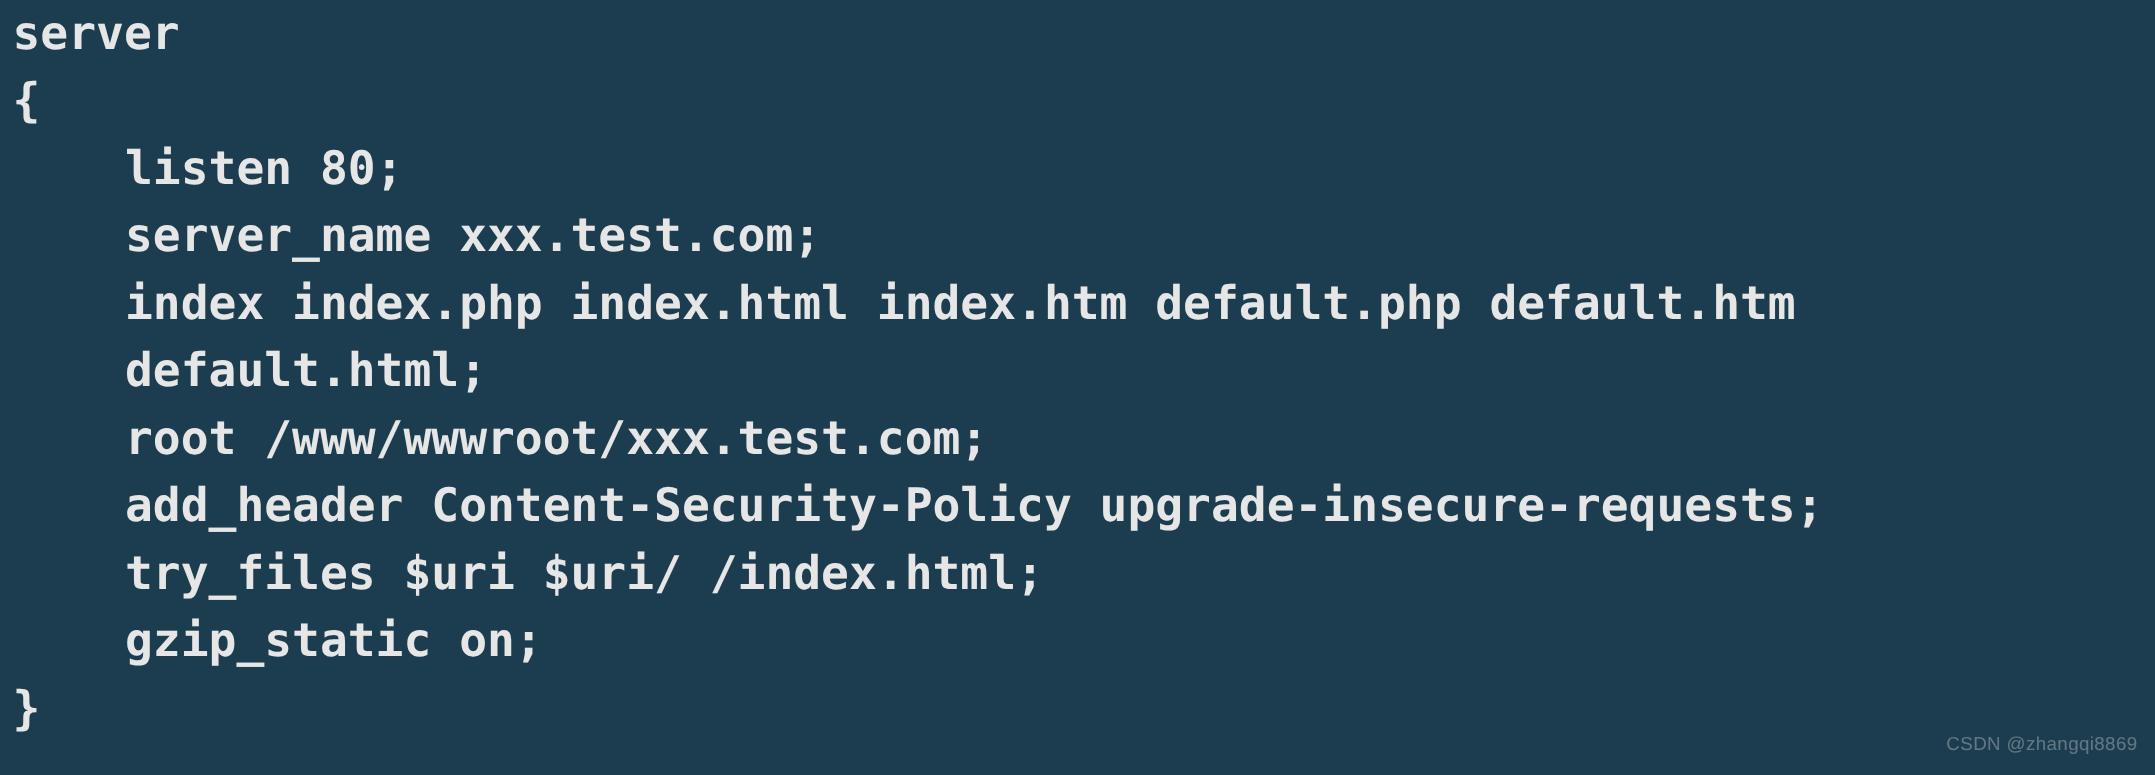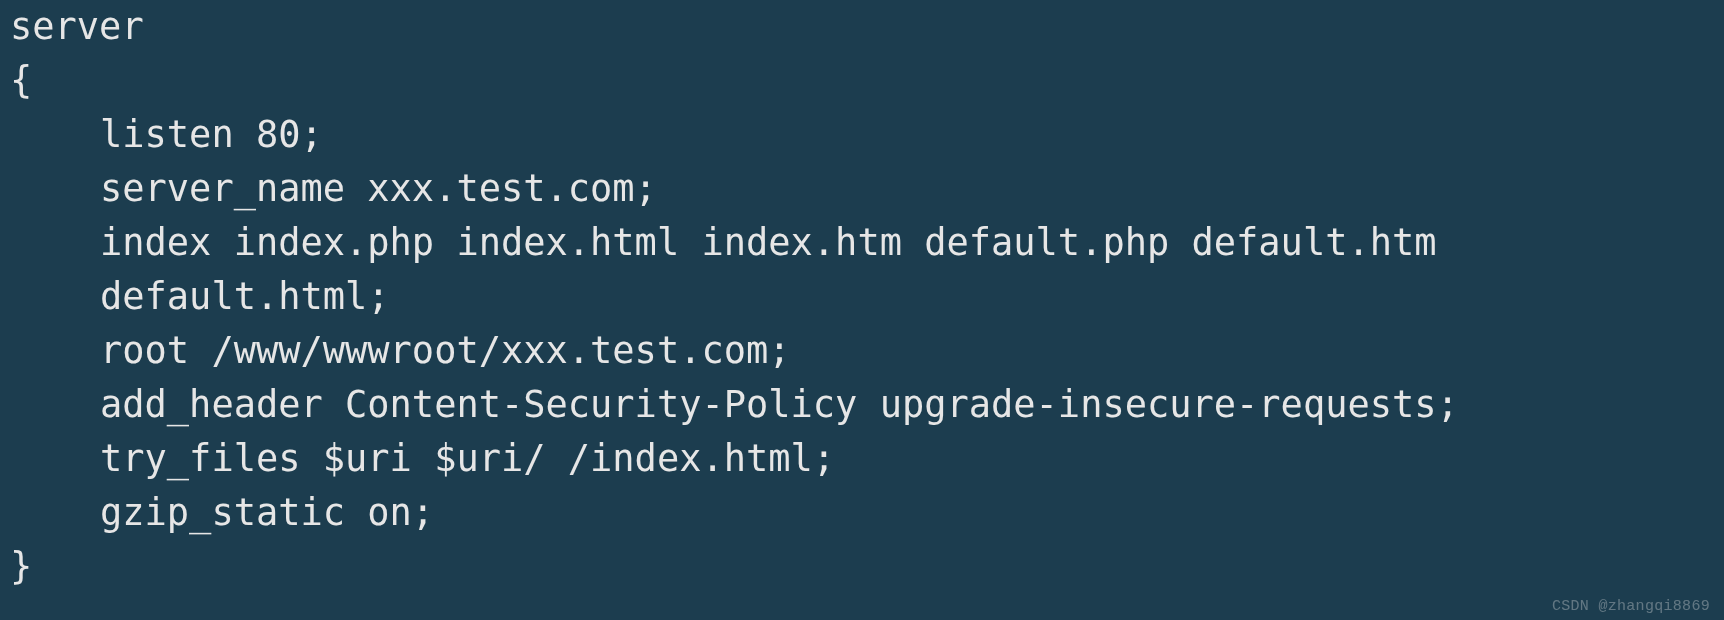--- a/index.html
+++ b/index.html
@@ -11,32 +11,32 @@
     font-family: "Menlo", "Consolas", "DejaVu Sans Mono", "Liberation Mono", monospace;
     color: #e6e6e6;
     overflow: hidden;
   }
   pre.code {
     margin: 0;
     padding: 0 0 0 10px;
     font-size: 37px;
     line-height: 54px;
     white-space: pre;
-    font-weight: 400;
+    font-weight: 700;
     letter-spacing: 0px;
   }
   .indent {
     display: inline-block;
     width: 90px;
   }
   .watermark {
     position: absolute;
     right: 14px;
-    bottom: 5px;
-    font-family: Liberation Mono, monospace;
+    bottom: 16px;
+    font-family: Liberation Sans, sans-serif;
     font-size: 15px;
     color: rgba(230,230,230,0.35);
     letter-spacing: 0.3px;
     white-space: nowrap;
   }
 </style>
 </head>
 <body>
 
 <pre class="code"><span>server</span>

